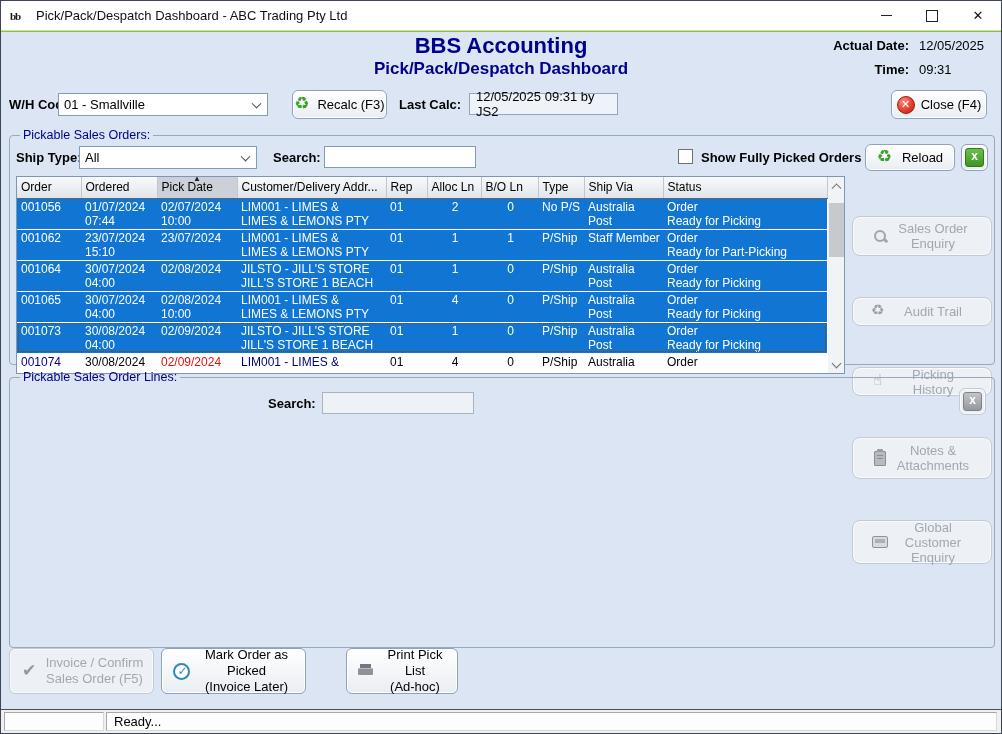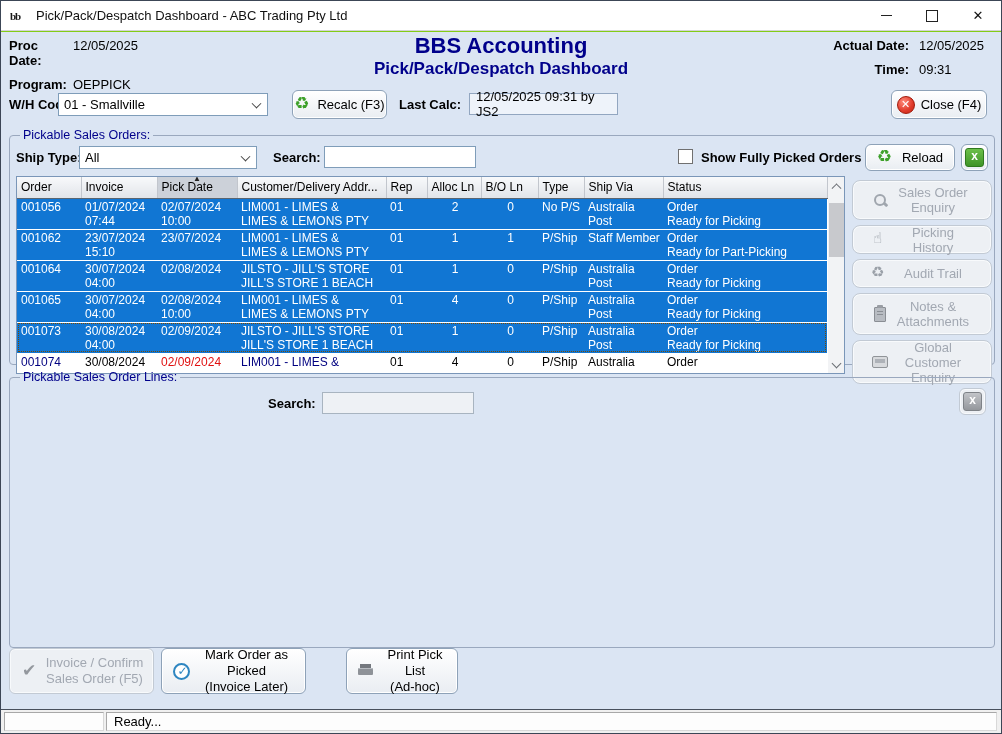--- a/index.html
+++ b/index.html
@@ -78,21 +78,21 @@
   
   .vscroll { margin-left:auto; width:17px; background:#f2f3f5; position:relative; height:100%; }
   .sbtn { position:absolute; left:0; width:17px; height:16px; display:flex; align-items:center; justify-content:center; }
   .sarr { width:7px; height:7px; border-right:1.5px solid #6a6e74; border-bottom:1.5px solid #6a6e74; }
   .sarr.up { transform:rotate(-135deg) translate(-2px,-2px); }
   .sarr.down { transform:rotate(45deg); margin-top:-3px; }
   .sthumb { position:absolute; left:1px; width:15px; top:26px; height:54px; background:#c8c9cd; }
 
   
   .side-panel { position:absolute; left:842px; top:38px; width:140px; display:flex; flex-direction:column; gap:5px; }
-  .side-btn { border-radius:8px; padding:3px 16px; display:flex; align-items:center; font-size:13px; line-height:15px; }
+  .side-btn { border-radius:8px; padding:3px 16px; display:flex; align-items:center; font-size:13px; line-height:15px;margin-top:36px; }
   .side-btn .cap { flex:1; text-align:center; white-space:pre-line; }
   .side-btn .ic-holder { width:22px; display:flex; justify-content:center; }
 
   
   .fs-lines .excel-slot { position:absolute; right:8px; top:4px; }
 
   
   .actions { position:absolute; top:616px; left:8px; right:8px; height:48px; }
   .action-btn { position:absolute; top:0; height:46px; border-radius:6px; font-size:13px; line-height:16px; display:flex; align-items:center; padding:0 6px; }
   .action-btn .cap { flex:1; text-align:center; white-space:pre-line; }
@@ -144,30 +144,20 @@
     <span class="titlebar-title">Pick/Pack/Despatch Dashboard - ABC Trading Pty Ltd</span>
     <div class="tb-controls">
       <div class="tb-btn tb-min"></div>
       <div class="tb-btn tb-max"></div>
       <div class="tb-btn tb-close"></div>
     </div>
   </div>
 
   <div class="content">
 
-    <div class="hdr-left">
-      <div class="row">
-          <span class="lbl">Proc Date:</span>
-          <span>12/05/2025</span>
-        </div>
-      <div class="row">
-          <span class="lbl">Program:</span>
-          <span>OEPPICK</span>
-        </div>
-    </div>
     <div class="hdr-center">
       <div class="app-title">BBS Accounting</div>
       <div class="app-subtitle">Pick/Pack/Despatch Dashboard</div>
     </div>
     <div class="hdr-right">
       <div class="row"><span class="lbl">Actual Date:</span><span class="val">12/05/2025</span></div>
       <div class="row"><span class="lbl">Time:</span><span class="val">09:31</span></div>
     </div>
 
     <div class="whrow">
@@ -210,21 +200,21 @@
         <div class="btn" style="position:absolute; left:951px; top:0; width:27px; height:27px;">
           <span class="ic ic-excel"></span>
         </div>
       </div>
 
       <div class="grid-box">
         <table class="grid">
           <thead>
               <tr id="orders-head">
                 <th class="c0"><span>Order</span></th>
-                <th class="c1"><span>Invoice</span></th>
+                <th class="c1"><span>Ordered</span></th>
                 <th class="c2 sorted"><span>Pick Date</span><i class="sortmark"></i></th>
                 <th class="c3"><span>Customer/Delivery Addr...</span></th>
                 <th class="c4"><span>Rep</span></th>
                 <th class="c5"><span>Alloc Ln</span></th>
                 <th class="c6"><span>B/O Ln</span></th>
                 <th class="c7"><span>Type</span></th>
                 <th class="c8"><span>Ship Via</span></th>
                 <th class="c9"><span>Status</span></th>
               </tr>
             </thead>
@@ -458,29 +448,29 @@
       <div class="side-panel" id="side-panel">
           <div class="btn side-btn disabled" style="height: 40px;">
             <span class="ic-holder">
               <span class="ic ic-magnifier"></span>
             </span>
             <span class="cap">Sales Order
 Enquiry</span>
           </div>
           <div class="btn side-btn disabled" style="height: 29px;">
             <span class="ic-holder">
+              <span class="ic ic-recycle gray"></span>
+            </span>
+            <span class="cap">Audit Trail</span>
+          </div>
+          <div class="btn side-btn disabled" style="height: 29px;">
+            <span class="ic-holder">
               <span class="ic ic-hand"></span>
             </span>
             <span class="cap">Picking History</span>
-          </div>
-          <div class="btn side-btn disabled" style="height: 29px;">
-            <span class="ic-holder">
-              <span class="ic ic-recycle gray"></span>
-            </span>
-            <span class="cap">Audit Trail</span>
           </div>
           <div class="btn side-btn disabled" style="height: 42px;">
             <span class="ic-holder">
               <span class="ic ic-clipboard"></span>
             </span>
             <span class="cap">Notes &amp;
 Attachments</span>
           </div>
           <div class="btn side-btn disabled" style="height: 44px;">
             <span class="ic-holder">

